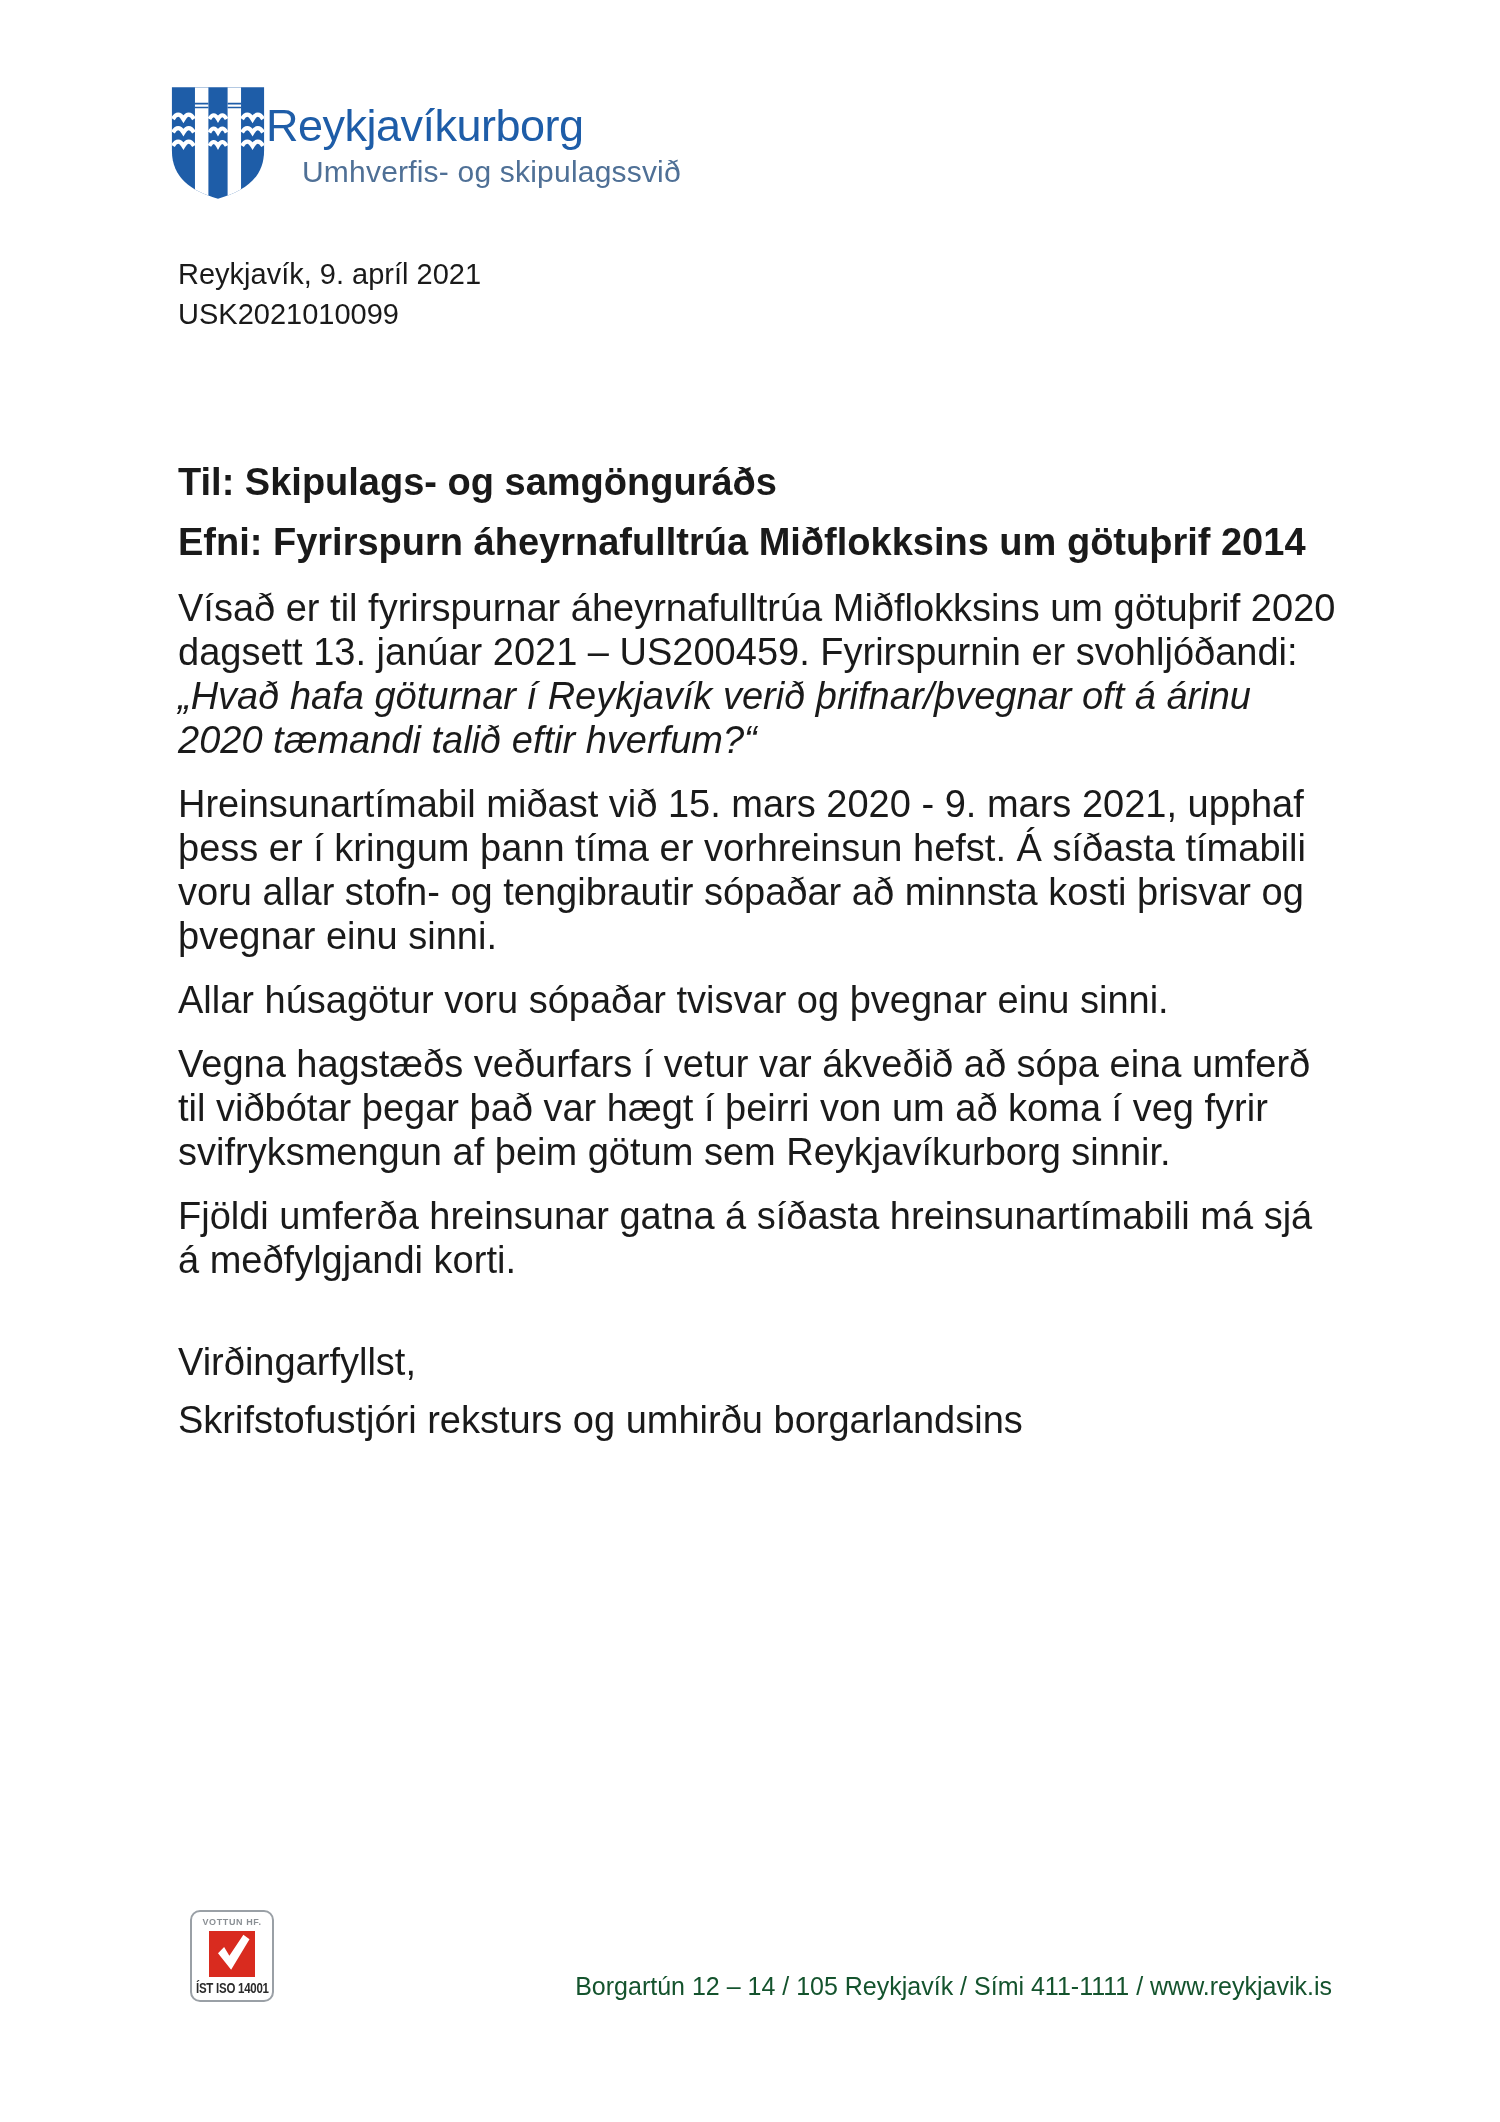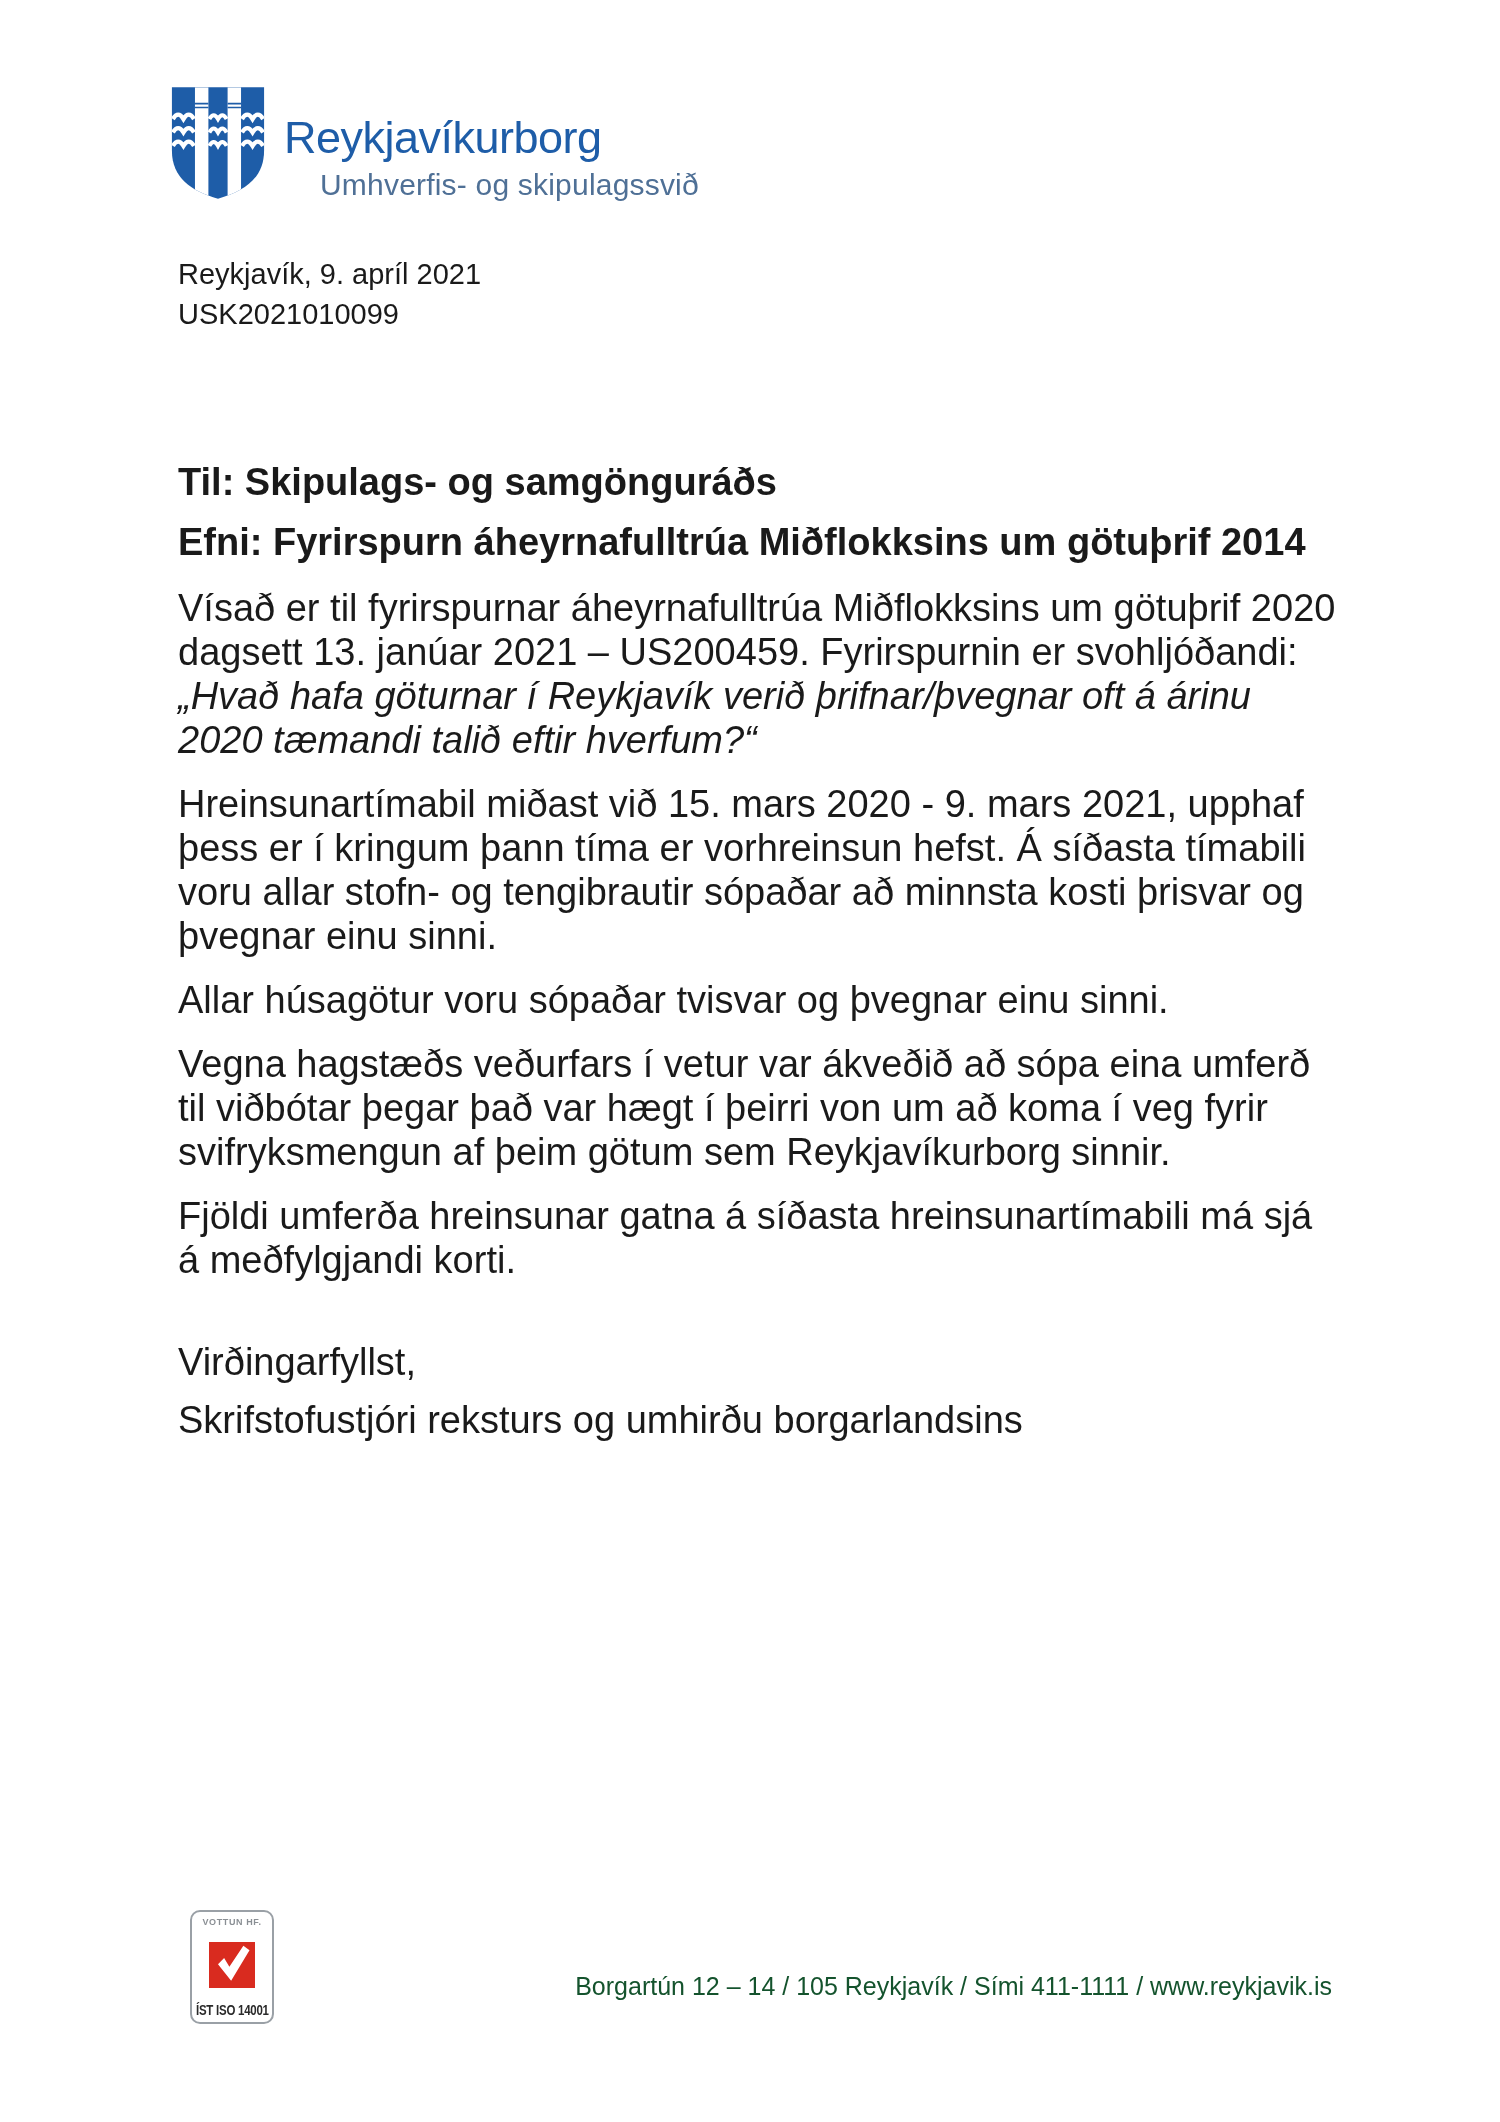--- a/index.html
+++ b/index.html
@@ -14,22 +14,21 @@
     font-family:"Liberation Sans", sans-serif;
     overflow:hidden;
   }
 
   
   .letterhead {
     position:absolute;
     left:170px;
     top:85px;
     display:flex;
-    align-items:flex-end;
-    gap:18px;
+    align-items:center;
   }
   .shield { width:96px; height:116px; flex:0 0 auto; }
   .logo-text { padding-top:4px; }
   .org-name {
     font-size:45px;
     line-height:1.08;
     color:#1e5da8;
     letter-spacing:-0.5px;
   }
   .dept-name {
@@ -66,21 +65,21 @@
   .quote-italic { font-style:italic; }
   .closing { margin-top:58px !important; margin-bottom:14px !important; }
   .sig-name { margin-bottom:14px !important; }
 
   
   .iso-badge {
     position:absolute;
     left:190px;
     top:1910px;
     width:84px;
-    height:114px;
+    height:92px;
     background:#ffffff;
     border:2px solid #9aa0a6;
     border-radius:10px;
     display:flex;
     flex-direction:column;
     align-items:center;
     justify-content:space-between;
     padding:5px 2px 4px 2px;
   }
   .iso-top {

